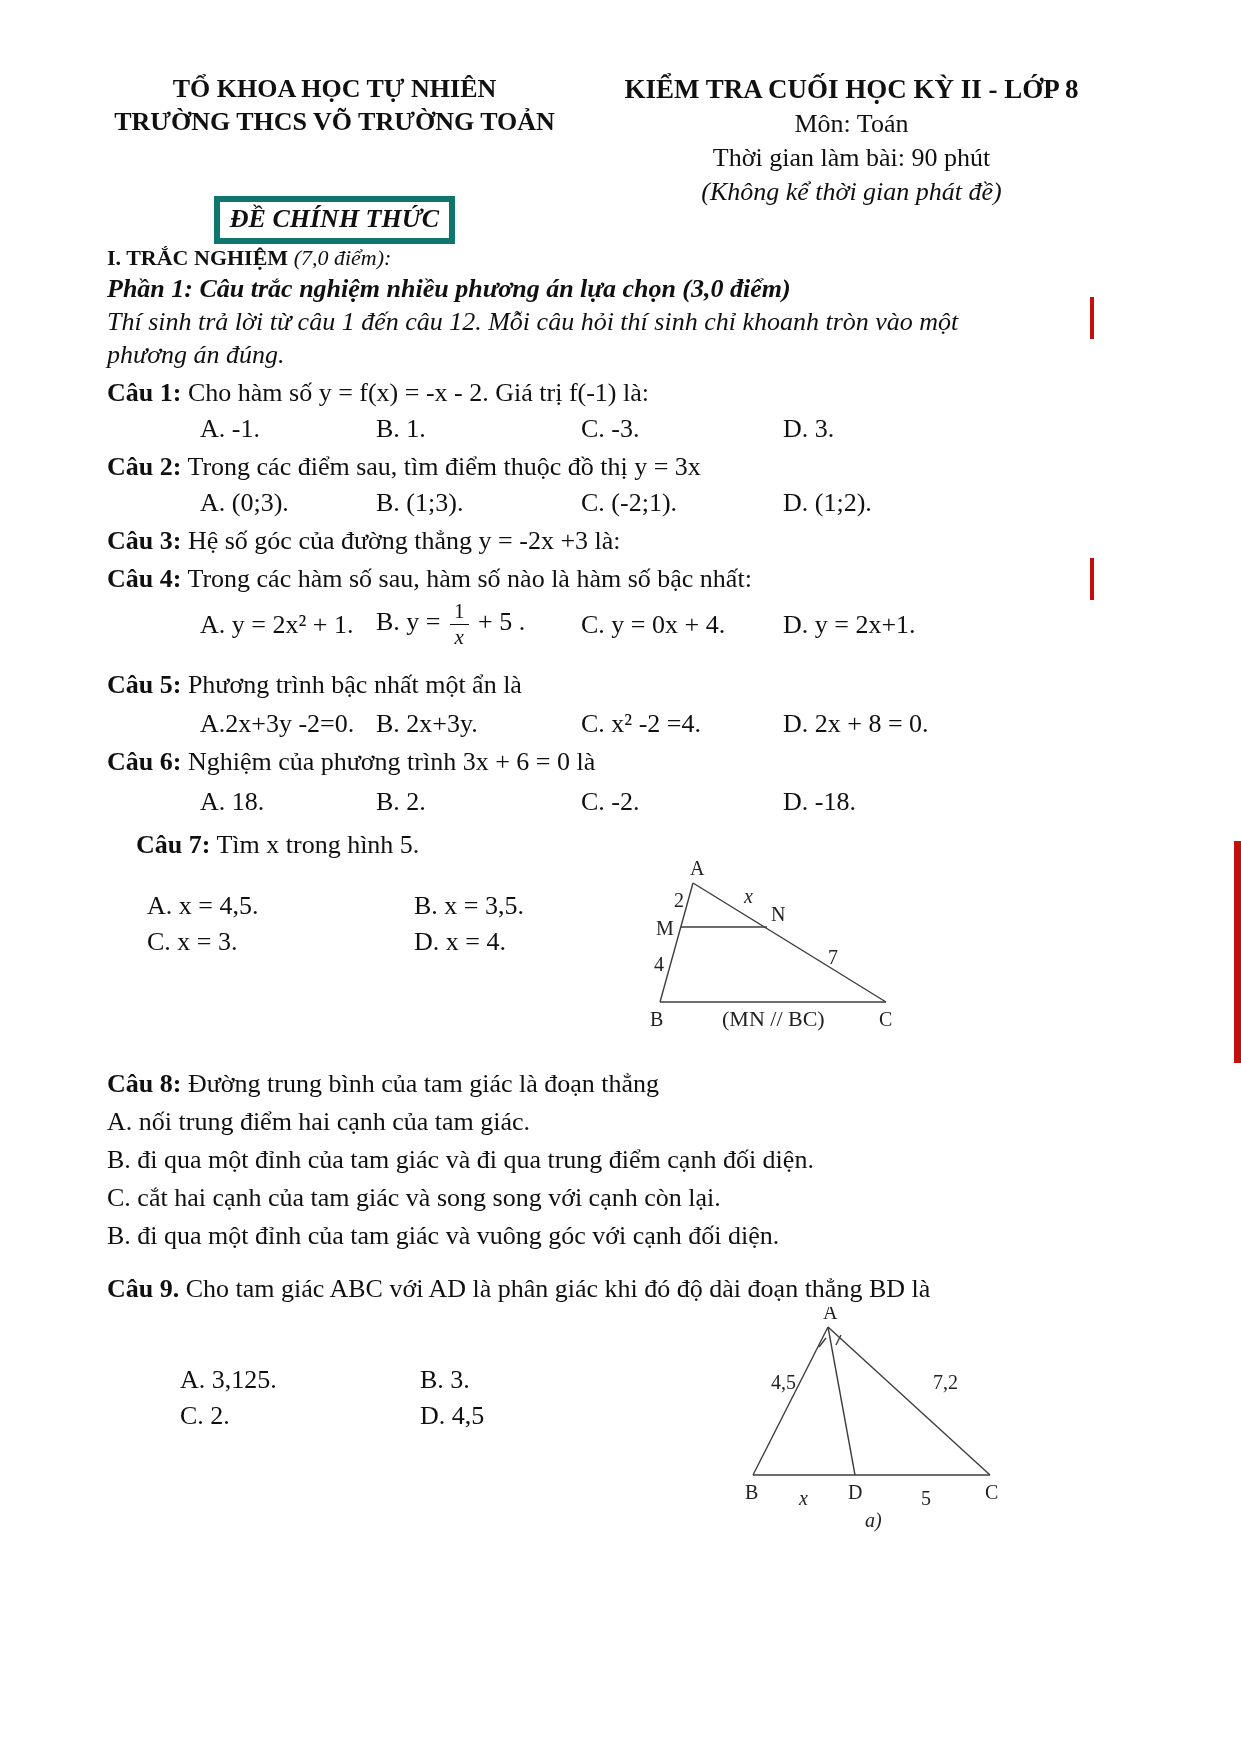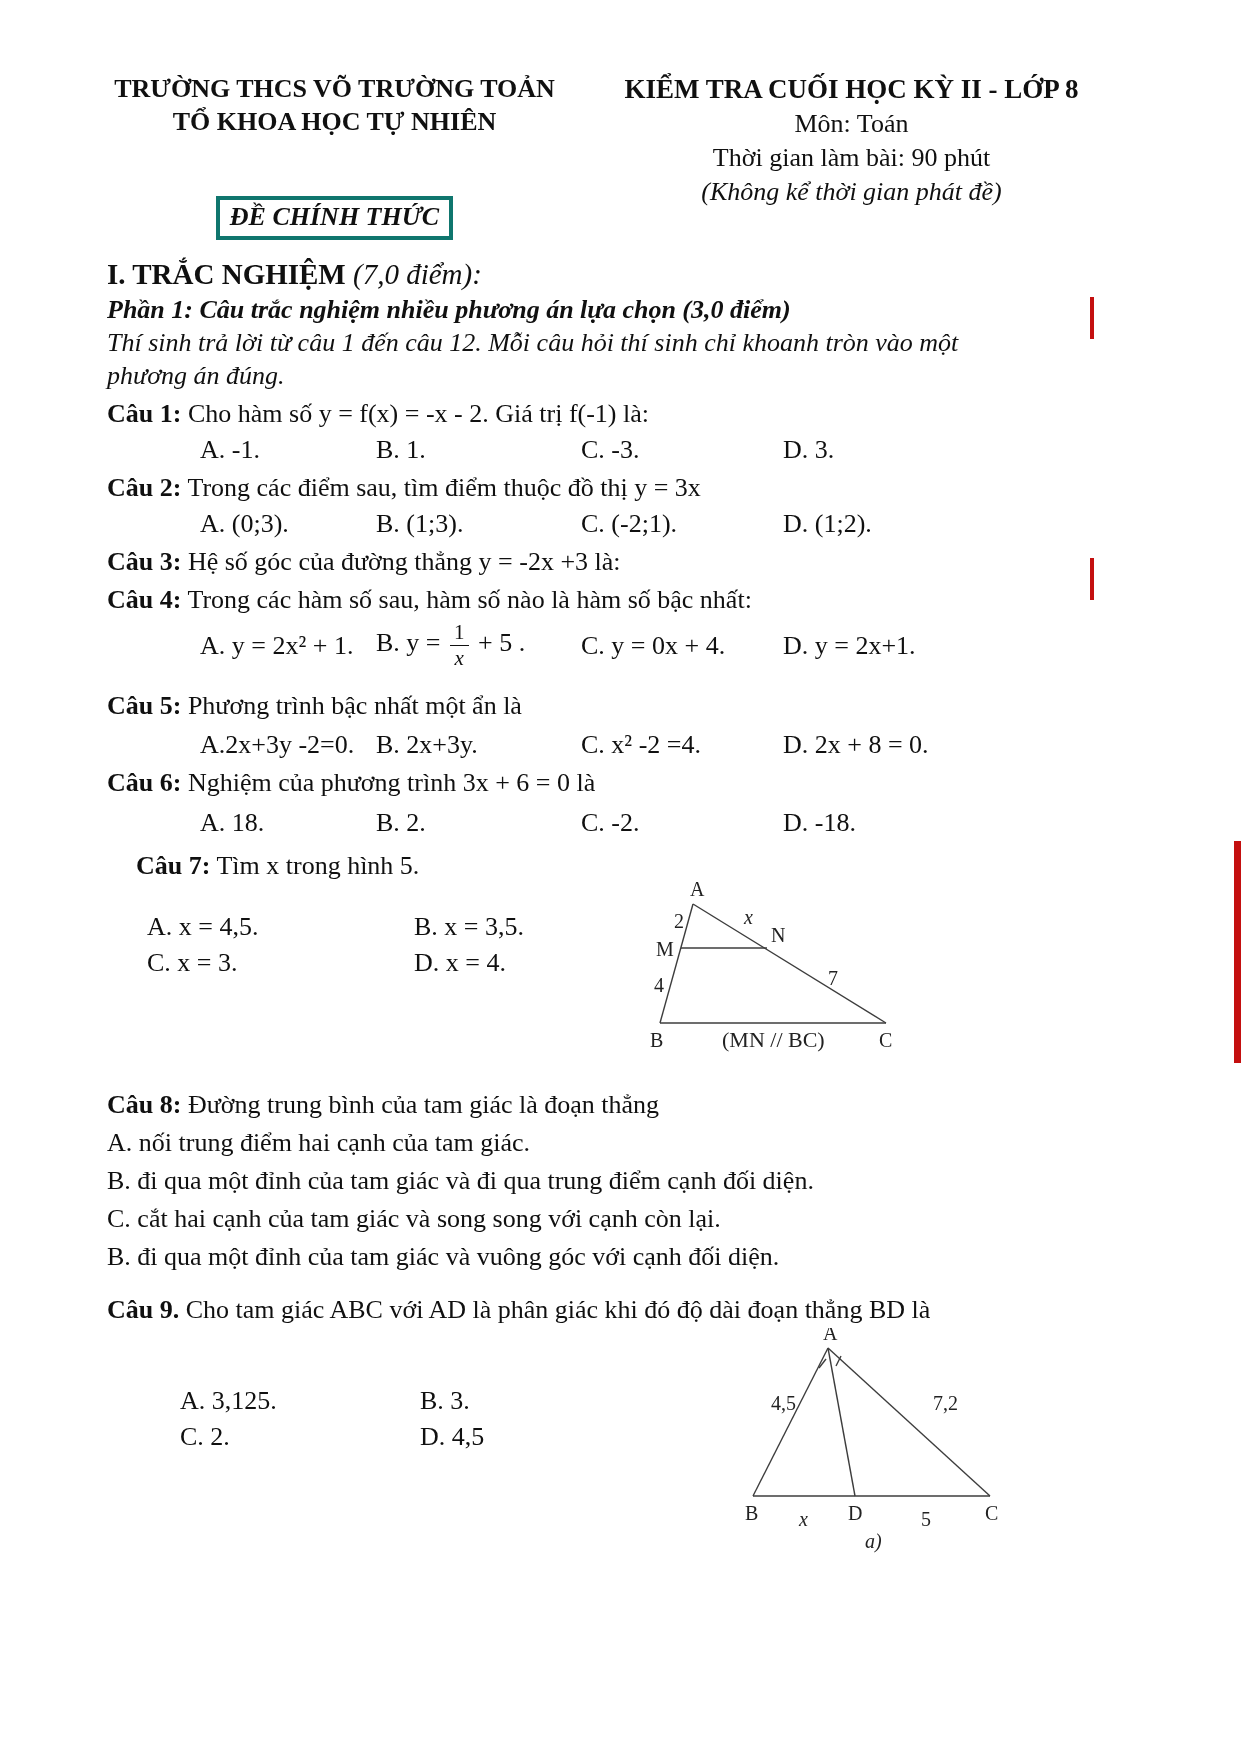--- a/index.html
+++ b/index.html
@@ -7,29 +7,29 @@
   body { font-family:"Liberation Serif","DejaVu Serif",serif; color:#101010; }
   .page { position:relative; width:1241px; min-height:1755px; background:#fff;
           padding:72px 100px 60px 107px; font-size:26px; line-height:1.27; overflow:hidden; }
   .italic { font-style:italic; }
 
   
   .header { display:flex; align-items:flex-start; }
   .header-left { width:455px; text-align:center; }
   .header-left .line { font-weight:700; }
   .official-wrap { margin-top:58px; }
-  .official-box { display:inline-block; border:4px solid #0f766e; padding:0 10px 3px 10px;
+  .official-box { display:inline-block; border:6px solid #0f766e; padding:0 10px 3px 10px;
                   font-weight:700; font-style:italic; }
   .header-right { flex:1; text-align:center; }
   .header-right .exam-title { font-weight:700; font-size:27px; }
   .header-right .year { font-weight:700; margin-top:2px; }
   .header-right div { line-height:1.3; }
 
   
-  .sec-title { margin-top:16px; font-size:29px; }
+  .sec-title { font-size:22px; }
   .sec-title .t1 { font-weight:700; }
   .sec-title .t2 { font-style:italic; }
   .part-title { font-weight:700; font-style:italic; }
   .instruction { font-style:italic; max-width:935px; }
 
   
   .q { margin-top:5px; }
   .qlabel { font-weight:700; }
   .opts4 { display:grid; grid-template-columns:176px 205px 202px 1fr;
            padding-left:93px; margin:3px 0 4px 0; }
@@ -65,22 +65,22 @@
   .q9 { margin-top:20px; }
   .q8 { margin-top:28px; }
 </style>
 </head>
 <body>
 
 <div class="page">
 
   <div class="header">
     <div class="header-left">
+      <div class="line">TỔ KHOA HỌC TỰ NHIÊN</div>
       <div class="line">TRƯỜNG THCS VÕ TRƯỜNG TOẢN</div>
-      <div class="line">TỔ KHOA HỌC TỰ NHIÊN</div>
       <div class="official-wrap">
         <span class="official-box">ĐỀ CHÍNH THỨC</span>
       </div>
     </div>
     <div class="header-right">
       <div class="exam-title">KIỂM TRA CUỐI HỌC KỲ II - LỚP 8</div>
       <div>Môn: Toán</div>
       <div>Thời gian làm bài: 90 phút</div>
       <div class="italic">(Không kể thời gian phát đề)</div>
     </div>

